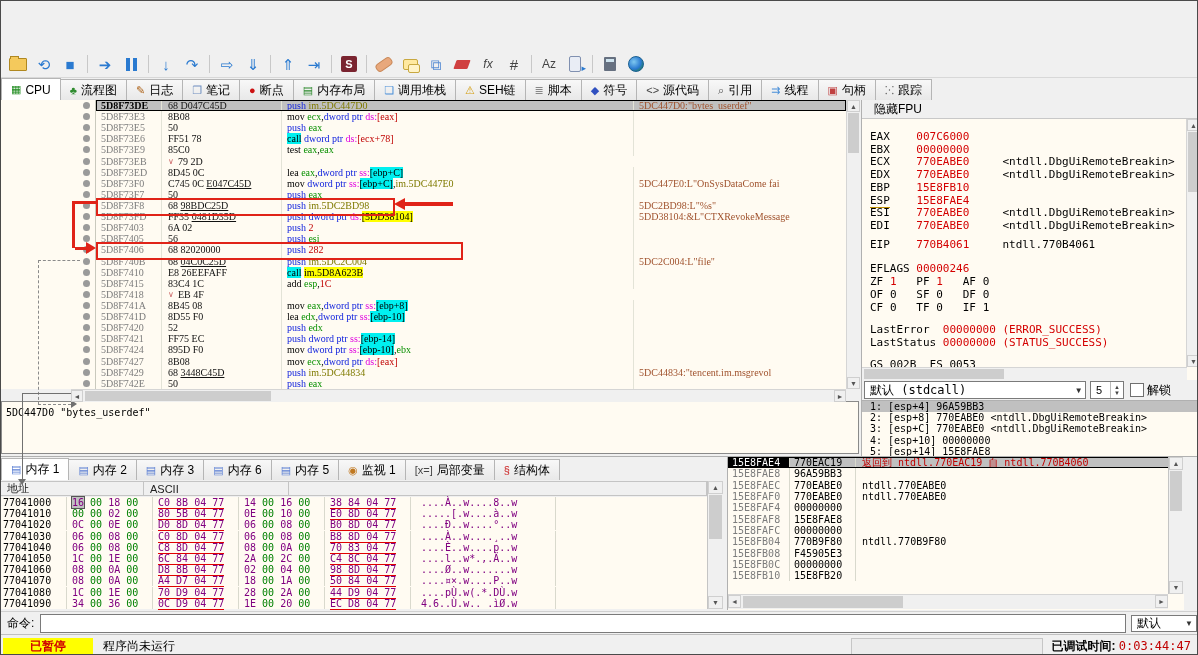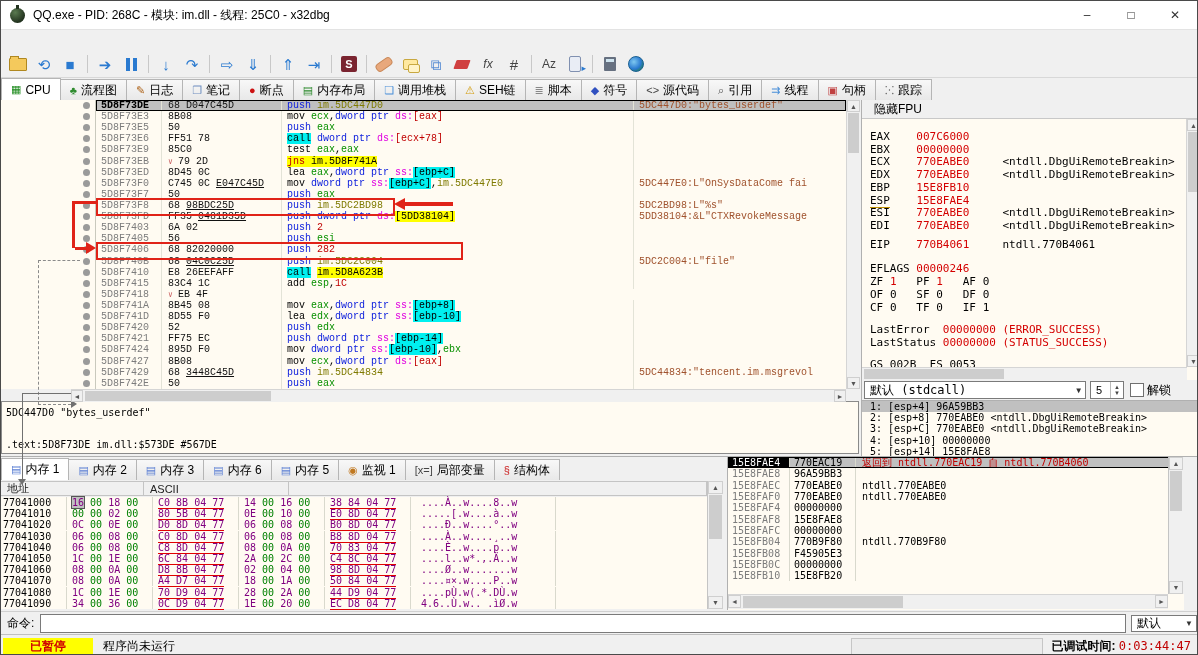--- a/index.html
+++ b/index.html
@@ -48,21 +48,21 @@
   .tabbar{position:absolute;display:flex;align-items:flex-end;background:#f0f0f0;}
   #tabbar-top{left:0;top:77px;width:100%;height:22px;border-bottom:1px solid #9d9d9d;}
   .tab{height:21px;display:flex;align-items:center;padding:0 9px;font-size:12px;color:#000;
        border:1px solid #b5b5b5;border-bottom:none;background:linear-gradient(#f8f8f8,#e8e8e8);
        margin-right:-1px;box-sizing:border-box;}
   .tab.active{background:#fff;height:22px;position:relative;z-index:2;}
   .tab-icon{display:inline-block;margin-right:4px;font-size:11px;line-height:1;font-style:normal;}
   
   #cpu{position:absolute;left:0;top:99px;width:1198px;height:356px;background:#f0f0f0;}
   #disasm{position:absolute;left:0;top:0;width:845px;height:289px;background:#fffbf2;
-          font-family:Liberation Mono, monospace;font-size:10px;display:flex;flex-direction:column;}
+          font-family:Liberation Serif, serif;font-size:10px;display:flex;flex-direction:column;}
   .drow{flex:1;display:flex;align-items:center;white-space:pre;}
   .dgraph{width:95px;height:100%;display:flex;align-items:center;justify-content:flex-end;
           padding-right:5px;box-sizing:border-box;border-right:1px solid #c9c9bd;}
   .dot{width:7px;height:7px;border-radius:50%;background:#9a9a9a;}
   .dbody{flex:1;height:100%;display:flex;align-items:center;}
   .dbody.sel{background:#c0c0c0;outline:1px solid #000;outline-offset:-1px;}
   .daddr{width:66px;padding-left:5px;color:#7c7c7c;border-right:1px solid #e3e3d7;height:100%;display:flex;align-items:center;box-sizing:border-box;}
   .sel .daddr{color:#000;font-weight:bold;}
   .dbytes{width:120px;padding-left:6px;color:#111;border-right:1px solid #e3e3d7;height:100%;display:flex;align-items:center;box-sizing:border-box;}
   .dinstr{width:352px;padding-left:5px;border-right:1px solid #e3e3d7;height:100%;display:flex;align-items:center;box-sizing:border-box;}
@@ -150,29 +150,20 @@
   #status-empty{width:190px;height:15px;border:1px solid #c6c6c6;background:#ececec;margin-right:8px;}
   #status-time{margin-right:6px;white-space:pre;}
   #status-time .tl{color:#000;font-weight:bold;}
   #status-time .tv{color:#c00000;font-family:"DejaVu Sans Mono",monospace;}
 </style>
 </head>
 <body>
 
 <div id="root">
 
-  <div id="titlebar">
-    <span class="bug-icon"></span>
-    <span id="title-text">QQ.exe - PID: 268C - 模块: im.dll - 线程: 25C0 - x32dbg</span>
-    <div id="win-controls">
-      <span class="win-btn">–</span>
-      <span class="win-btn">□</span>
-      <span class="win-btn">✕</span>
-    </div>
-  </div>
 
 
   <div id="toolbar">
       <span class="tb-btn">
         <span class="shape-folder"></span>
       </span>
       <span class="tb-btn">
         <span class="tb-glyph" style="color: rgb(42, 122, 208);">⟲</span>
       </span>
       <span class="tb-btn">
@@ -308,21 +299,21 @@
       </div>
     </div>
 
   <div id="cpu">
     <div id="disasm">
         <div class="drow"><div class="dgraph"><span class="dot"></span></div><div class="dbody sel"><span class="daddr">5D8F73DE</span><span class="dbytes"><span>68 D047C45D</span></span><span class="dinstr"><span class="t-b">push</span><span class="t-k"> </span><span class="t-o">im.5DC447D0</span></span><span class="dcmt">5DC447D0:"bytes_userdef"</span></div></div>
         <div class="drow"><div class="dgraph"><span class="dot"></span></div><div class="dbody"><span class="daddr">5D8F73E3</span><span class="dbytes"><span>8B08</span></span><span class="dinstr"><span class="t-k">mov</span><span class="t-k"> </span><span class="t-g">ecx</span><span class="t-k">,</span><span class="t-b">dword ptr</span><span class="t-k"> </span><span class="t-m">ds:</span><span class="t-r">[eax]</span></span><span class="dcmt"></span></div></div>
         <div class="drow"><div class="dgraph"><span class="dot"></span></div><div class="dbody"><span class="daddr">5D8F73E5</span><span class="dbytes"><span>50</span></span><span class="dinstr"><span class="t-b">push</span><span class="t-k"> </span><span class="t-g">eax</span></span><span class="dcmt"></span></div></div>
         <div class="drow"><div class="dgraph"><span class="dot"></span></div><div class="dbody"><span class="daddr">5D8F73E6</span><span class="dbytes"><span>FF51 78</span></span><span class="dinstr"><span class="t-hc">call</span><span class="t-k"> </span><span class="t-b">dword ptr</span><span class="t-k"> </span><span class="t-m">ds:</span><span class="t-r">[ecx+78]</span></span><span class="dcmt"></span></div></div>
         <div class="drow"><div class="dgraph"><span class="dot"></span></div><div class="dbody"><span class="daddr">5D8F73E9</span><span class="dbytes"><span>85C0</span></span><span class="dinstr"><span class="t-k">test</span><span class="t-k"> </span><span class="t-g">eax</span><span class="t-k">,</span><span class="t-g">eax</span></span><span class="dcmt"></span></div></div>
-        <div class="drow"><div class="dgraph"><span class="dot"></span></div><div class="dbody"><span class="daddr">5D8F73EB</span><span class="dbytes"><span class="jdir">∨</span><span>79 2D</span></span><span class="dinstr"><span class="t-hyr">jns</span><span class="t-hy"> </span><span class="t-hy">im.5D8F741A</span></span><span class="dcmt"></span></div></div>
+        <div class="drow"><div class="dgraph"><span class="dot"></span></div><div class="dbody"><span class="daddr">5D8F73EB</span><span class="dbytes"><span class="jdir">∨</span><span>79 2D</span></span><span class="dcmt"></span></div></div>
         <div class="drow"><div class="dgraph"><span class="dot"></span></div><div class="dbody"><span class="daddr">5D8F73ED</span><span class="dbytes"><span>8D45 0C</span></span><span class="dinstr"><span class="t-k">lea</span><span class="t-k"> </span><span class="t-g">eax</span><span class="t-k">,</span><span class="t-b">dword ptr</span><span class="t-k"> </span><span class="t-m">ss:</span><span class="t-hc">[ebp+C]</span></span><span class="dcmt"></span></div></div>
         <div class="drow"><div class="dgraph"><span class="dot"></span></div><div class="dbody"><span class="daddr">5D8F73F0</span><span class="dbytes"><span>C745 0C </span><span class="t-u">E047C45D</span></span><span class="dinstr"><span class="t-k">mov</span><span class="t-k"> </span><span class="t-b">dword ptr</span><span class="t-k"> </span><span class="t-m">ss:</span><span class="t-hc">[ebp+C]</span><span class="t-k">,</span><span class="t-o">im.5DC447E0</span></span><span class="dcmt">5DC447E0:L"OnSysDataCome fai</span></div></div>
         <div class="drow"><div class="dgraph"><span class="dot"></span></div><div class="dbody"><span class="daddr">5D8F73F7</span><span class="dbytes"><span>50</span></span><span class="dinstr"><span class="t-b">push</span><span class="t-k"> </span><span class="t-g">eax</span></span><span class="dcmt"></span></div></div>
         <div class="drow"><div class="dgraph"><span class="dot"></span></div><div class="dbody"><span class="daddr">5D8F73F8</span><span class="dbytes"><span>68 </span><span class="t-u">98BDC25D</span></span><span class="dinstr"><span class="t-b">push</span><span class="t-k"> </span><span class="t-o">im.5DC2BD98</span></span><span class="dcmt">5DC2BD98:L"%s"</span></div></div>
         <div class="drow"><div class="dgraph"><span class="dot"></span></div><div class="dbody"><span class="daddr">5D8F73FD</span><span class="dbytes"><span>FF35 </span><span class="t-u">0481D35D</span></span><span class="dinstr"><span class="t-b">push</span><span class="t-k"> </span><span class="t-b">dword ptr</span><span class="t-k"> </span><span class="t-m">ds:</span><span class="t-hy">[5DD38104]</span></span><span class="dcmt">5DD38104:&amp;L"CTXRevokeMessage</span></div></div>
         <div class="drow"><div class="dgraph"><span class="dot"></span></div><div class="dbody"><span class="daddr">5D8F7403</span><span class="dbytes"><span>6A 02</span></span><span class="dinstr"><span class="t-b">push</span><span class="t-k"> </span><span class="t-r">2</span></span><span class="dcmt"></span></div></div>
         <div class="drow"><div class="dgraph"><span class="dot"></span></div><div class="dbody"><span class="daddr">5D8F7405</span><span class="dbytes"><span>56</span></span><span class="dinstr"><span class="t-b">push</span><span class="t-k"> </span><span class="t-g">esi</span></span><span class="dcmt"></span></div></div>
         <div class="drow"><div class="dgraph"><span class="dot"></span></div><div class="dbody"><span class="daddr">5D8F7406</span><span class="dbytes"><span>68 82020000</span></span><span class="dinstr"><span class="t-b">push</span><span class="t-k"> </span><span class="t-r">282</span></span><span class="dcmt"></span></div></div>
         <div class="drow"><div class="dgraph"><span class="dot"></span></div><div class="dbody"><span class="daddr">5D8F740B</span><span class="dbytes"><span>68 </span><span class="t-u">04C0C25D</span></span><span class="dinstr"><span class="t-b">push</span><span class="t-k"> </span><span class="t-o">im.5DC2C004</span></span><span class="dcmt">5DC2C004:L"file"</span></div></div>
         <div class="drow"><div class="dgraph"><span class="dot"></span></div><div class="dbody"><span class="daddr">5D8F7410</span><span class="dbytes"><span>E8 26EEFAFF</span></span><span class="dinstr"><span class="t-hc">call</span><span class="t-k"> </span><span class="t-hy">im.5D8A623B</span></span><span class="dcmt"></span></div></div>
@@ -352,21 +343,20 @@
 
     <div class="sb" style="left:70px;top:289px;width:775px;height:12px;border-top:1px solid #d5d5d5;">
       <div class="sb-btn" style="left:0;top:0;width:12px;height:12px;">◄</div>
       <div class="sb-thumb" style="left:14px;top:1px;width:186px;height:10px;"></div>
       <div class="sb-btn" style="right:0;top:0;width:12px;height:12px;">►</div>
     </div>
 
     <div id="infobox">
       <div>5DC447D0 "bytes_userdef"</div>
       <div></div>
-      <div>.text:5D8F73DE im.dll:$573DE #567DE</div>
     </div>
 
     <div id="regpane">
       <div id="fpubar">隐藏FPU</div>
       <div id="reglines"></div>
       <div class="sb" style="right:0;top:19px;width:13px;height:248px;border-left:1px solid #d5d5d5;">
         <div class="sb-btn" style="left:0;top:0;width:13px;height:12px;">▲</div>
         <div class="sb-thumb" style="left:1px;top:13px;width:11px;height:60px;"></div>
         <div class="sb-btn" style="left:0;bottom:0;width:13px;height:12px;">▼</div>
       </div>

